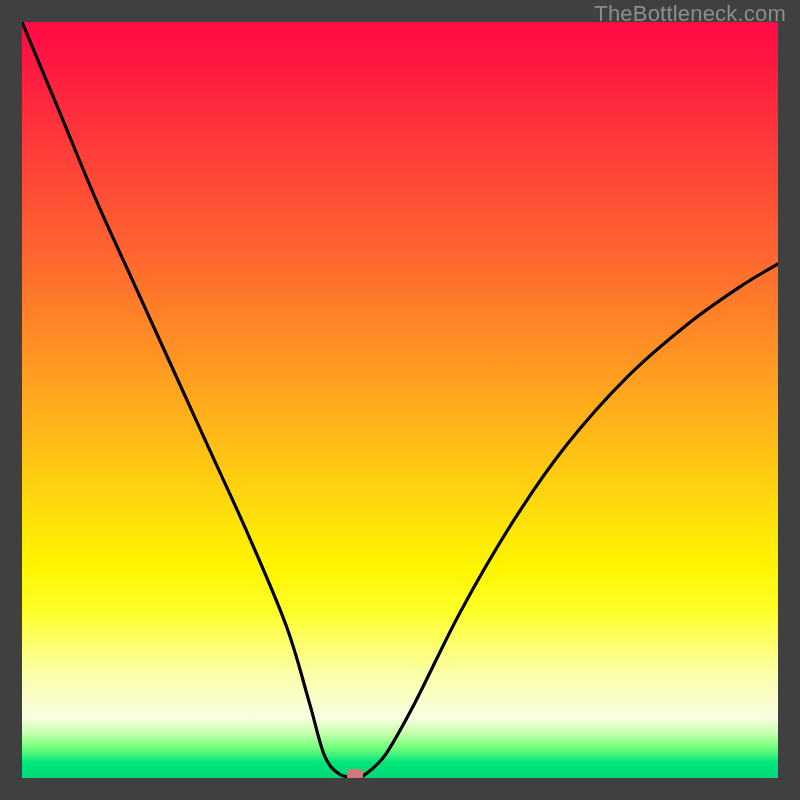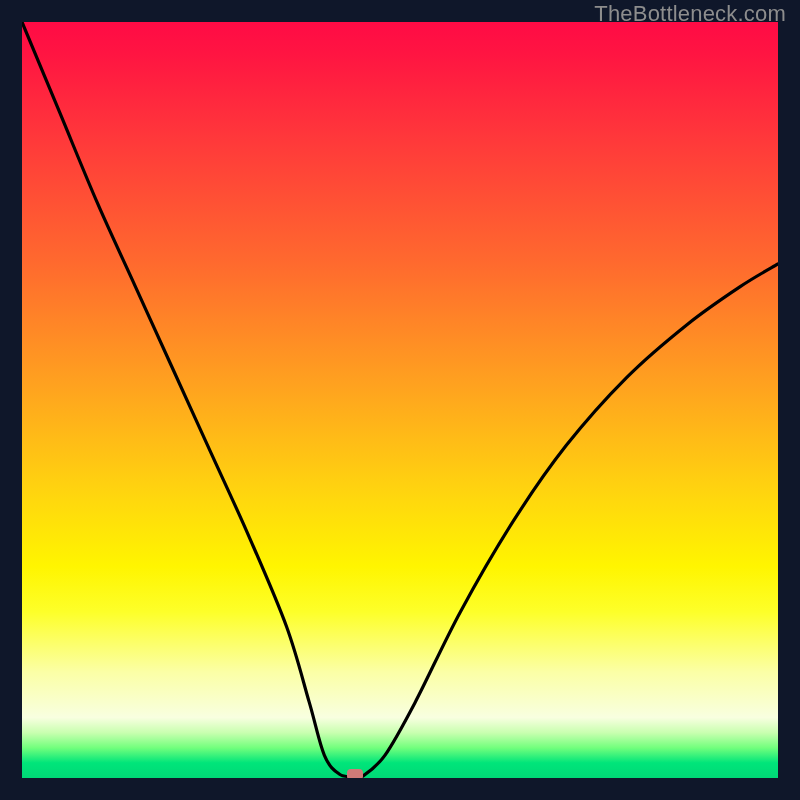--- a/index.html
+++ b/index.html
@@ -2,21 +2,21 @@
 <html><head>
 <meta charset="utf-8">
 <style>
   * { margin: 0; padding: 0; box-sizing: border-box; }
   html, body { width: 800px; height: 800px; overflow: hidden; }
   body { background: #000; font-family: Arial, Helvetica, sans-serif; }
   .frame {
     position: absolute;
     left: 0; top: 0;
     width: 800px; height: 800px;
-    background: #0f172a;
+    background: #404040;
   }
   .plot {
     position: absolute;
     left: 22px;
     top: 22px;
     width: 756px;
     height: 756px;
     overflow: hidden;
   }
   .gradient {

